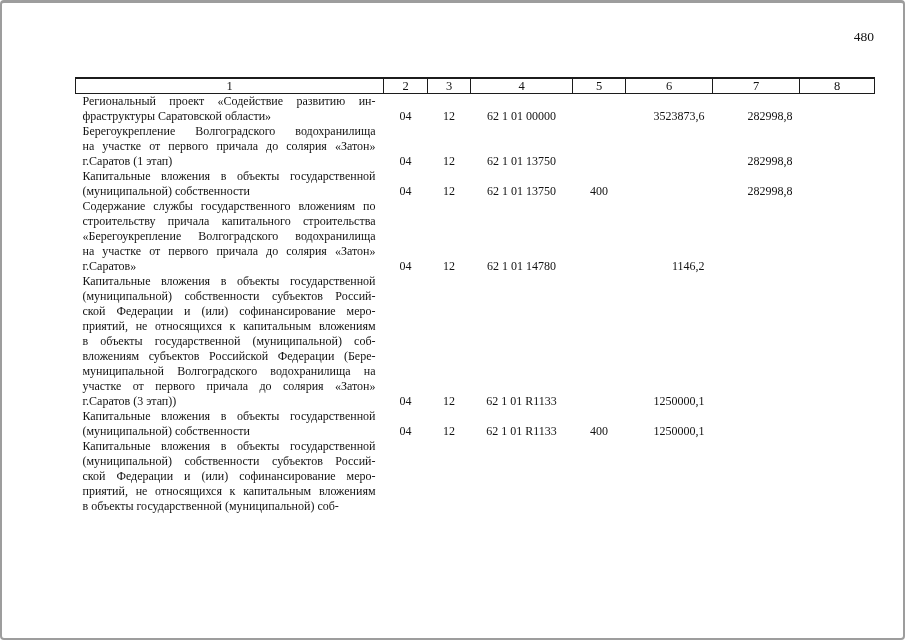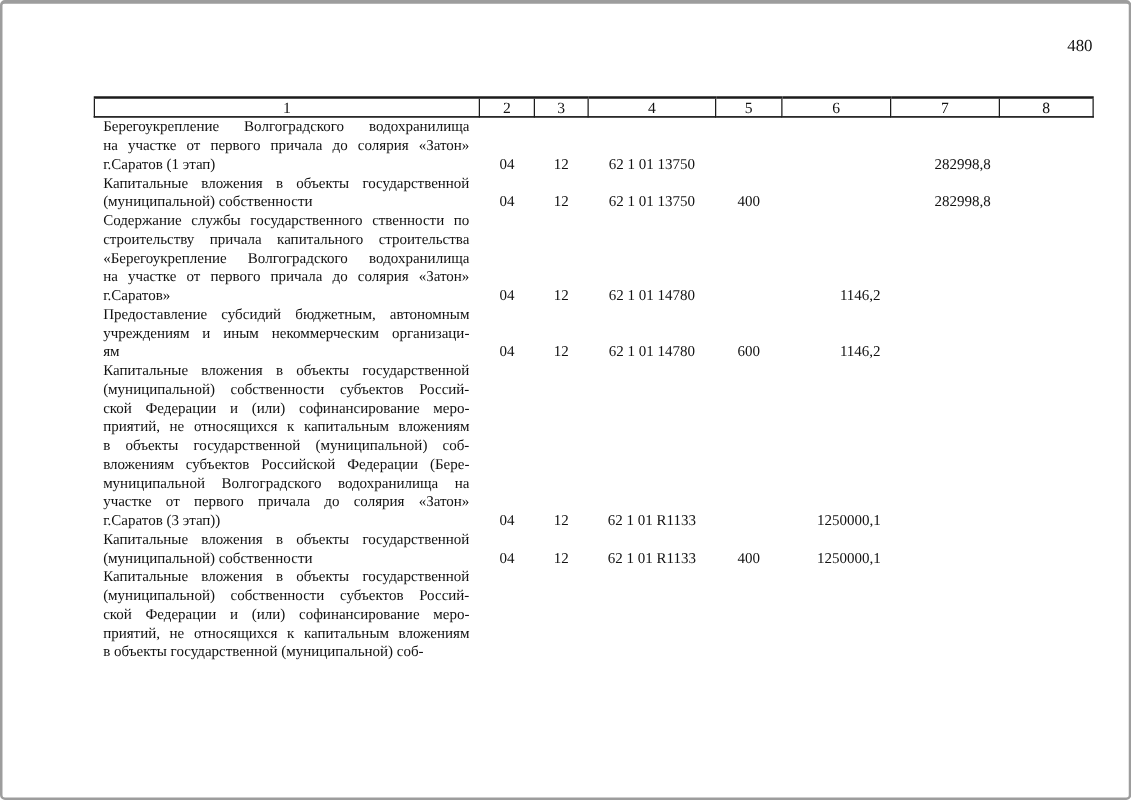--- a/index.html
+++ b/index.html
@@ -78,20 +78,33 @@
         <th>4</th>
         <th>5</th>
         <th>6</th>
         <th>7</th>
         <th>8</th>
       </tr>
   </thead>
   <tbody id="table-body">
       <tr>
     <td class="c-name">
+          <div class="nline just">Региональный проект «Содействие развитию ин-</div>
+          <div class="nline">фраструктуры Саратовской области»</div>
+        </td>
+    <td class="c-ctr">04</td>
+    <td class="c-ctr">12</td>
+    <td class="c-ctr">62 1 01 00000</td>
+    <td class="c-ctr"></td>
+    <td class="c-amt1">3523873,6</td>
+    <td class="c-amt2">282998,8</td>
+    <td class="c-empty"></td>
+  </tr>
+      <tr>
+    <td class="c-name">
           <div class="nline just">Берегоукрепление Волгоградского водохранилища</div>
           <div class="nline just">на участке от первого причала до солярия «Затон»</div>
           <div class="nline">г.Саратов (1 этап)</div>
         </td>
     <td class="c-ctr">04</td>
     <td class="c-ctr">12</td>
     <td class="c-ctr">62 1 01 13750</td>
     <td class="c-ctr"></td>
     <td class="c-amt1"></td>
     <td class="c-amt2">282998,8</td>
@@ -105,44 +118,30 @@
     <td class="c-ctr">04</td>
     <td class="c-ctr">12</td>
     <td class="c-ctr">62 1 01 13750</td>
     <td class="c-ctr">400</td>
     <td class="c-amt1"></td>
     <td class="c-amt2">282998,8</td>
     <td class="c-empty"></td>
   </tr>
       <tr>
     <td class="c-name">
-          <div class="nline just">Содержание службы государственного ственности по</div>
+          <div class="nline just">Содержание службы государственного вложениям по</div>
           <div class="nline just">строительству причала капитального строительства</div>
           <div class="nline just">«Берегоукрепление Волгоградского водохранилища</div>
           <div class="nline just">на участке от первого причала до солярия «Затон»</div>
           <div class="nline">г.Саратов»</div>
         </td>
     <td class="c-ctr">04</td>
     <td class="c-ctr">12</td>
     <td class="c-ctr">62 1 01 14780</td>
     <td class="c-ctr"></td>
-    <td class="c-amt1">1146,2</td>
-    <td class="c-amt2"></td>
-    <td class="c-empty"></td>
-  </tr>
-      <tr>
-    <td class="c-name">
-          <div class="nline just">Предоставление субсидий бюджетным, автономным</div>
-          <div class="nline just">учреждениям и иным некоммерческим организаци-</div>
-          <div class="nline">ям</div>
-        </td>
-    <td class="c-ctr">04</td>
-    <td class="c-ctr">12</td>
-    <td class="c-ctr">62 1 01 14780</td>
-    <td class="c-ctr">600</td>
     <td class="c-amt1">1146,2</td>
     <td class="c-amt2"></td>
     <td class="c-empty"></td>
   </tr>
       <tr>
     <td class="c-name">
           <div class="nline just">Капитальные вложения в объекты государственной</div>
           <div class="nline just">(муниципальной) собственности субъектов Россий-</div>
           <div class="nline just">ской Федерации и (или) софинансирование меро-</div>
           <div class="nline just">приятий, не относящихся к капитальным вложениям</div>

